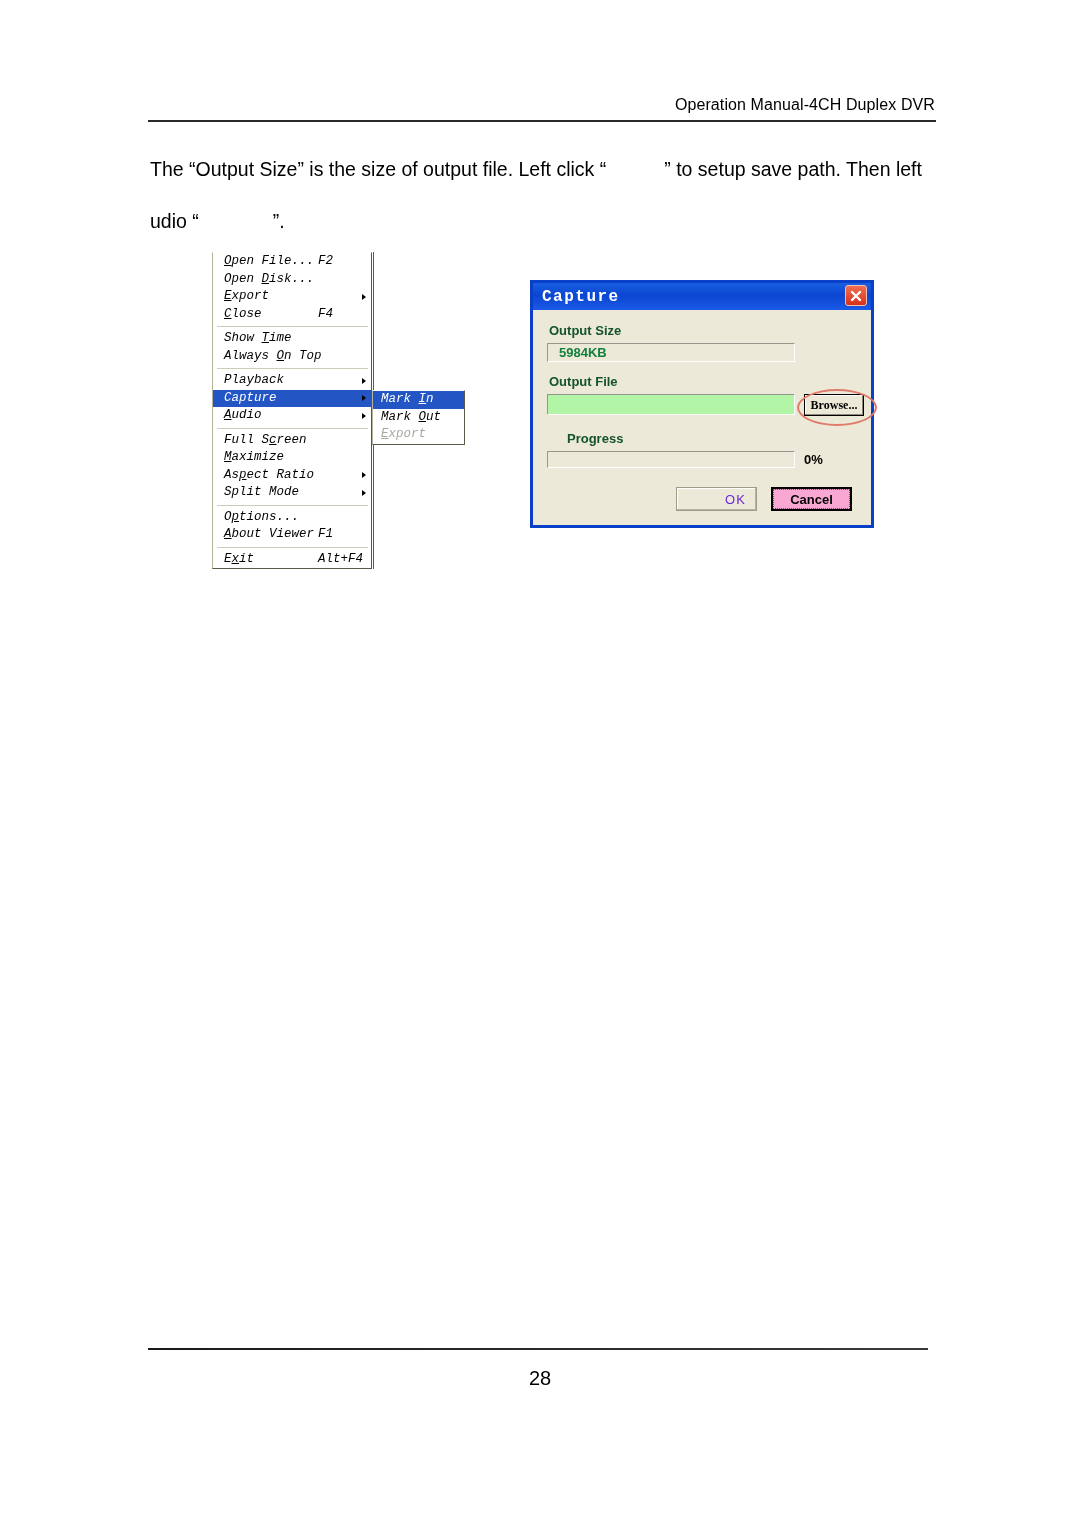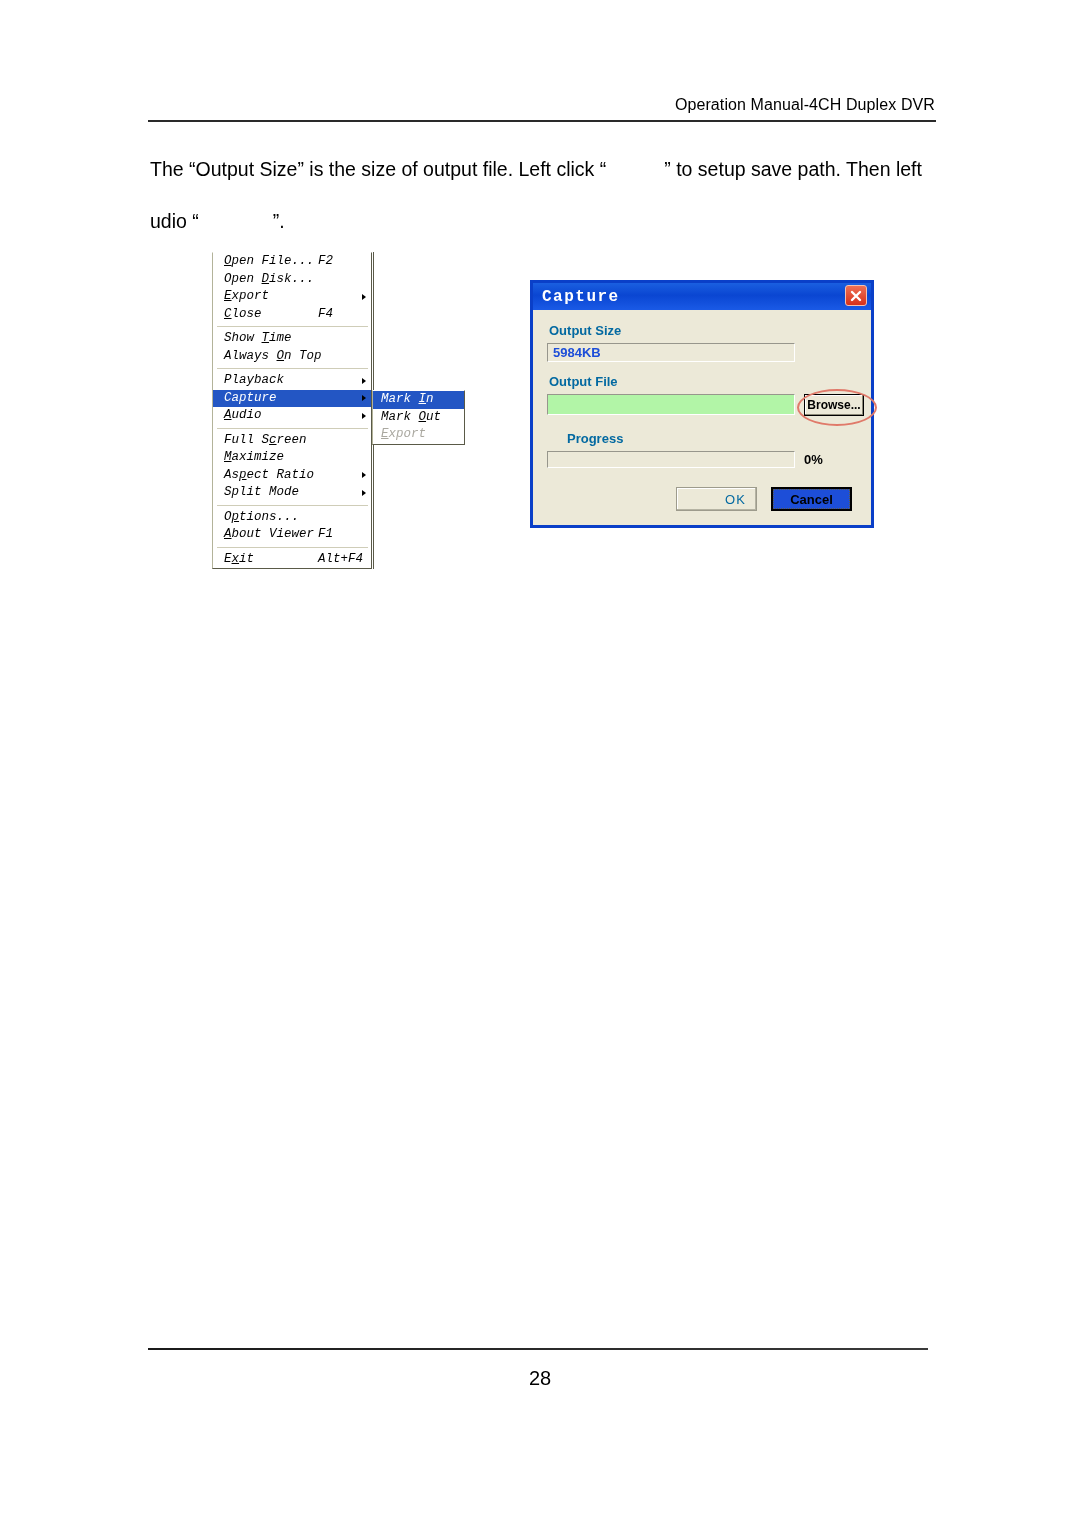--- a/index.html
+++ b/index.html
@@ -198,36 +198,36 @@
   #dialog-close-btn svg { display: block; }
 
   #dialog-body {
     position: relative;
     height: 215px;
   }
   .field-label {
     position: absolute;
     font-size: 13px;
     font-weight: bold;
-    color: #0369a1;
+    color: #14532d;
   }
   .sunken-field {
     position: absolute;
     background: #ece9d8;
     border-top: 1px solid #97968c;
     border-left: 1px solid #97968c;
     border-right: 1px solid #ffffff;
     border-bottom: 1px solid #ffffff;
     box-sizing: border-box;
     font-size: 13px;
     font-weight: bold;
     display: flex;
     align-items: center;
-    padding-left: 5px;
-    color: #1d4ed8;
+    padding-left: 11px;
+    color: #15803d;
   }
 
   #output-size-label { left: 16px; top: 13px; }
   #output-size-input { left: 14px; top: 33px; width: 248px; height: 19px; }
 
   #output-file-label { left: 16px; top: 64px; }
   #output-file-input {
     left: 14px; top: 84px; width: 248px; height: 21px;
     background: #b2f5a7;
   }
@@ -242,20 +242,21 @@
     border: 1px solid #000000;
     box-shadow: inset -1px -1px 0 #8b8977, inset 1px 1px 0 #ffffff;
     box-sizing: border-box;
     font-size: 12px;
     font-weight: bold;
     display: flex;
     align-items: center;
     justify-content: center;
     cursor: pointer;
     color: #000;
+    font-family: Liberation Serif, serif;
   }
   #browse-annotation {
     position: absolute;
     left: 264px;
     top: 79px;
     width: 76px;
     height: 33px;
     border: 2px solid #e07a6a;
     border-radius: 50%;
     pointer-events: none;
@@ -280,34 +281,34 @@
     position: absolute;
     left: 143px;
     top: 177px;
     width: 81px;
     height: 24px;
     background: #ece9d8;
     border: 1px solid #9d9b8c;
     box-shadow: inset -1px -1px 0 #b5b3a3, inset 1px 1px 0 #ffffff;
     box-sizing: border-box;
     font-size: 13px;
-    color: #0369a1;
+    color: #6d28d9;
     display: flex;
     align-items: center;
     justify-content: center;
     letter-spacing: 1px;
     padding-left: 38px;
   }
   #cancel-button {
     position: absolute;
     left: 238px;
     top: 177px;
     width: 81px;
     height: 24px;
-    background: #1d4ed8;
+    background: #f9a8d4;
     border: 2px solid #000000;
     box-sizing: border-box;
     font-size: 13px;
     font-weight: bold;
     color: #000;
     display: flex;
     align-items: center;
     justify-content: center;
     cursor: pointer;
   }

